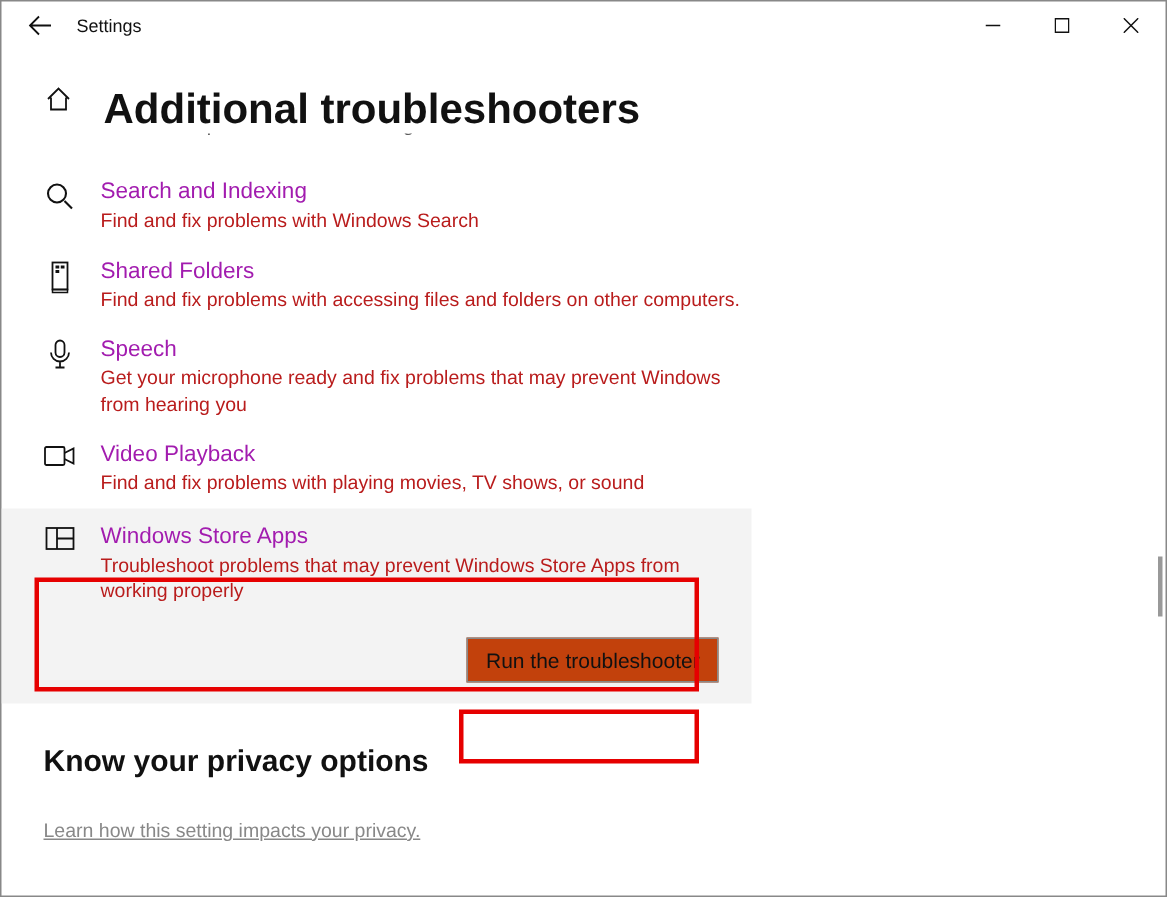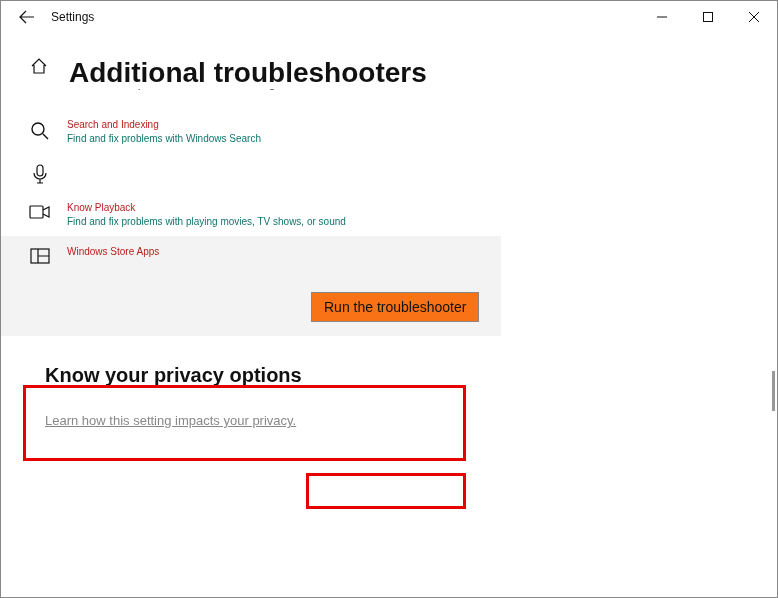--- a/index.html
+++ b/index.html
@@ -43,22 +43,22 @@
     display:flex;
     padding: 8px 0 8px 28px;
     max-width: 500px;
   }
   .item .icon {
     width: 22px; height:22px; flex:none;
     display:flex; align-items:flex-start; justify-content:center;
     margin-top:2px;
   }
   .item .txt { margin-left: 16px; }
-  .item .title { font-size: 10px; color:#b91c1c; }
-  .item .desc { font-size: 10px; color:#0f766e; margin-top:2px; line-height:1.35; }
+  .item .title { font-size: 15px; color:#a21caf; }
+  .item .desc { font-size: 13px; color:#b91c1c; margin-top:2px; line-height:1.35; }
   .selected-wrap {
     background:#f3f3f3;
     padding: 0 0 14px 0;
     max-width: 500px;
     margin-left:0;
   }
   .selected-wrap .item { padding-top:10px; }
   .highlight1 {
     position:absolute;
     border:3px solid #e60000;
@@ -67,29 +67,29 @@
   }
   .highlight2 {
     position:absolute;
     border:3px solid #e60000;
     left:305px; top:472px; width:160px; height:36px;
     pointer-events:none;
   }
   .runbtn {
     display:inline-block;
     border:1px solid #888;
-    background:#f97316;
+    background:#c2410c;
     font-size:14px;
     padding:6px 12px;
     margin-left:310px;
     margin-top:14px;
     color:#111;
   }
   .privacy {
-    padding: 28px 0 0 44px;
+    padding: 28px 0 0 28px;
   }
   .privacy h2 { font-size: 20px; font-weight:600; color:#111; }
   .privacy p { font-size:13px; color:#888; margin-top:26px;text-decoration:underline; }
   .scrollind {
     position:absolute; right:2px; top:370px; width:3px; height:40px; background:#999;
   }
   svg { display:block; }
 </style>
 </head>
 <body>
@@ -139,53 +139,73 @@
           <circle cx="8" cy="8" r="6" stroke="#111" stroke-width="1.4" fill="none"></circle>
           <path d="M13 13 L18 18" stroke="#111" stroke-width="1.4"></path>
         </svg>
     </div>
     <div class="txt">
       <div class="title">Search and Indexing</div>
       <div class="desc">Find and fix problems with Windows Search</div>
     </div>
   </div>
 
+  <div class="item">
+    <div class="icon">
+      <svg width="18" height="22" viewBox="0 0 18 22">
+          <rect x="4" y="1" width="10" height="18" stroke="#111" stroke-width="1.2" fill="none"></rect>
+          <rect x="6" y="3" width="2.5" height="2" fill="#111"></rect>
+          <rect x="9.5" y="3" width="2.5" height="2" fill="#111"></rect>
+          <rect x="6" y="6" width="2.5" height="2" fill="#111"></rect>
+          <rect x="4" y="19" width="10" height="2" stroke="#111" stroke-width="1" fill="none"></rect>
+        </svg>
+    </div>
+    <div class="txt">
+      <div class="title">Shared Folders</div>
+      <div class="desc">Find and fix problems with accessing files and folders on other computers.</div>
+    </div>
+  </div>
 
   <div class="item">
     <div class="icon">
       <svg width="18" height="22" viewBox="0 0 18 22">
           <rect x="6" y="1" width="6" height="11" rx="3" stroke="#111" stroke-width="1.2" fill="none"></rect>
           <path d="M3 9 a6 6 0 0 0 12 0 M9 15 V19 M6 19 H12" stroke="#111" stroke-width="1.2" fill="none"></path>
         </svg>
     </div>
+    <div class="txt">
+      <div class="title">Speech</div>
+      <div class="desc">Get your microphone ready and fix problems that may prevent Windows from hearing you</div>
+    </div>
   </div>
 
   <div class="item">
     <div class="icon">
       <svg width="22" height="16" viewBox="0 0 22 16">
           <rect x="1" y="2" width="13" height="12" rx="1" stroke="#111" stroke-width="1.2" fill="none"></rect>
           <path d="M14 6 L20 3 V13 L14 10" stroke="#111" stroke-width="1.2" fill="none"></path>
         </svg>
     </div>
     <div class="txt">
-      <div class="title">Know Playback</div>
+      <div class="title">Video Playback</div>
       <div class="desc">Find and fix problems with playing movies, TV shows, or sound</div>
     </div>
   </div>
 
   <div class="selected-wrap">
     <div class="item">
       <div class="icon">
         <svg width="20" height="16" viewBox="0 0 20 16">
             <rect x="1" y="1" width="18" height="14" stroke="#111" stroke-width="1.2" fill="none"></rect>
             <path d="M8 1 V15 M8 8 H19" stroke="#111" stroke-width="1.2"></path>
           </svg>
       </div>
       <div class="txt">
         <div class="title">Windows Store Apps</div>
+        <div class="desc">Troubleshoot problems that may prevent Windows Store Apps from working properly</div>
       </div>
     </div>
     <div class="runbtn">Run the troubleshooter</div>
   </div>
 
 </div>
 
 <div class="privacy">
   <h2>Know your privacy options</h2>
   <p>Learn how this setting impacts your privacy.</p>

